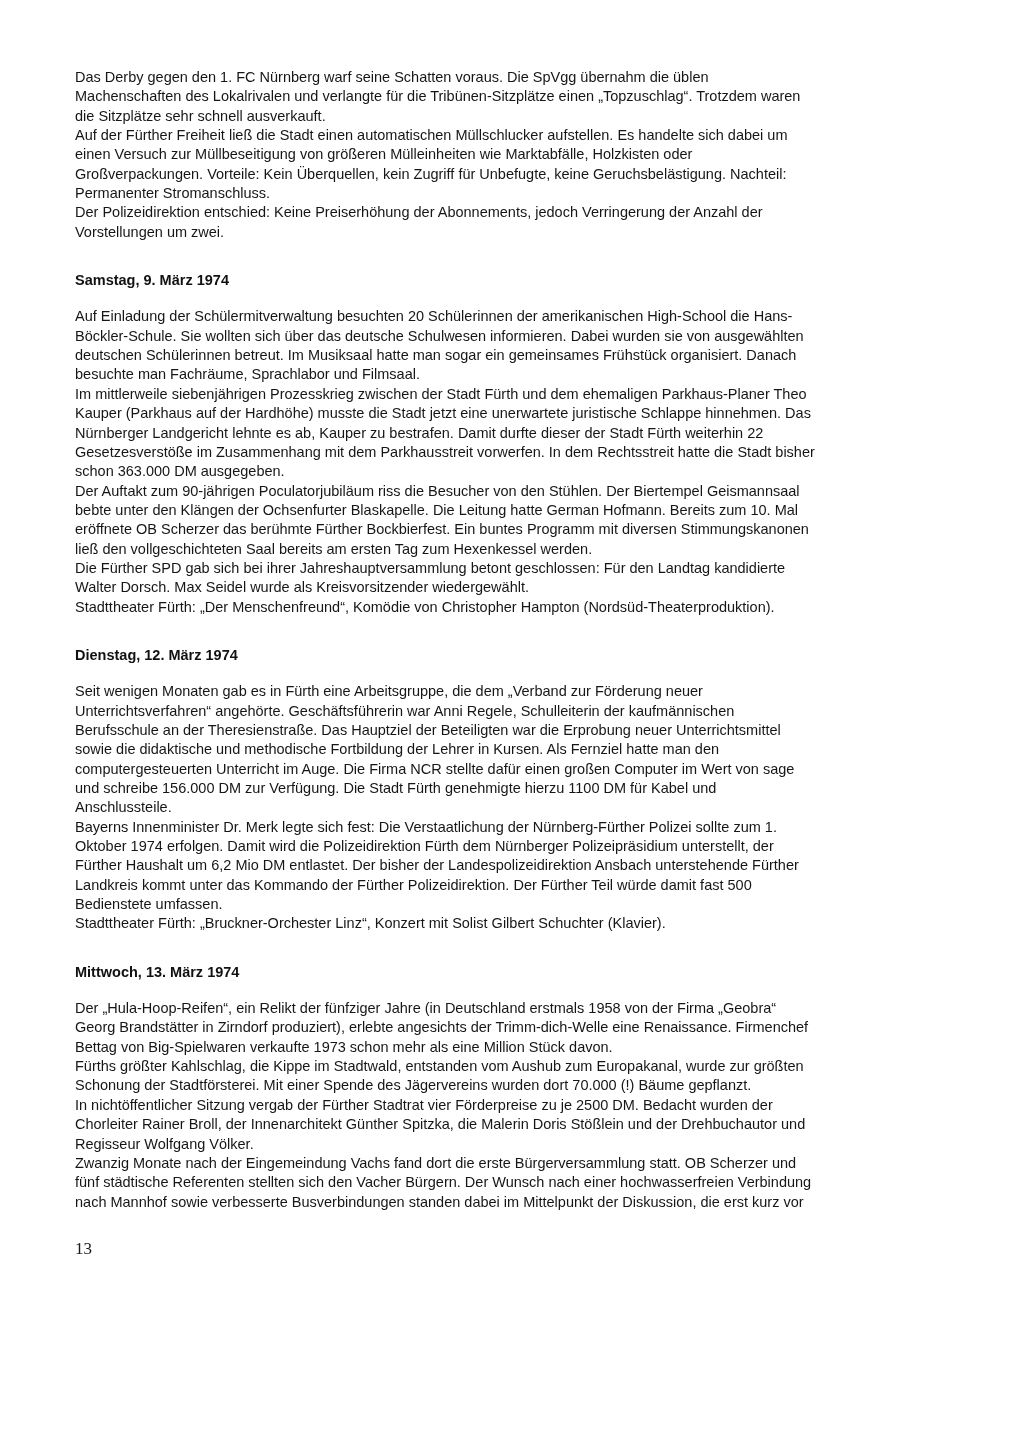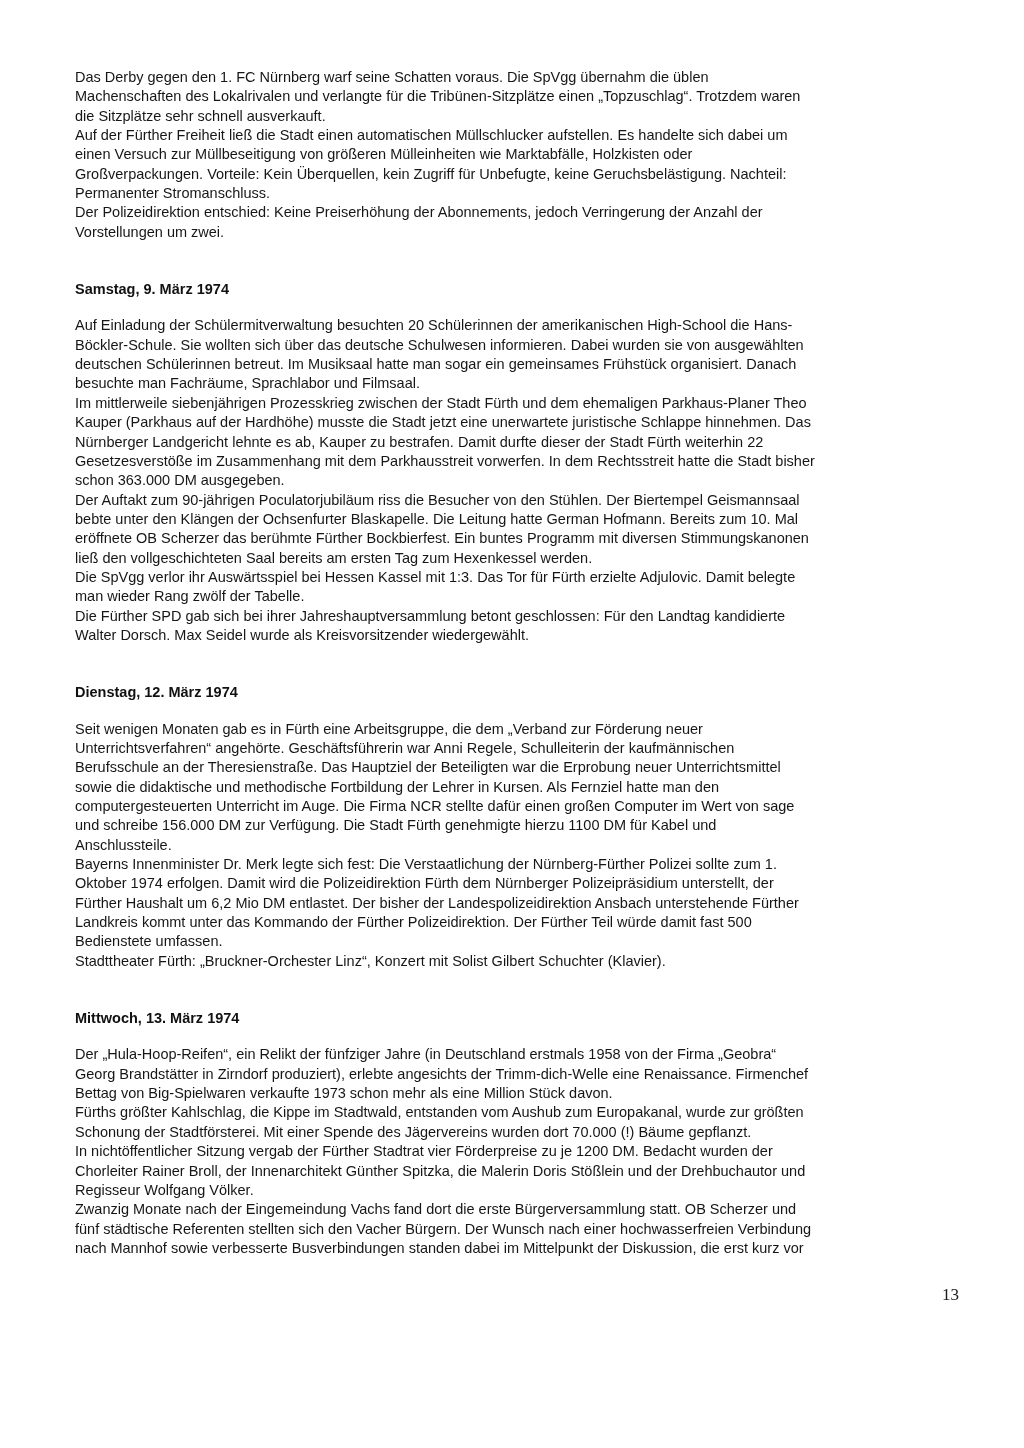--- a/index.html
+++ b/index.html
@@ -25,31 +25,31 @@
     line-height: 19.35px;
     text-align: left;
   }
   .para {
     margin: 0;
     padding: 0;
     white-space: pre-line;
     font-weight: normal;
   }
   .day-heading {
-    margin: 38px 0 17px 0;
+    margin: 29px 0 17px 0;
     padding: 0;
     font-size: 14.5px;
     line-height: 19.35px;
     font-weight: bold;
     color: #111111;
   }
   .page-number {
     margin-top: 27px;
     width: 884px;
-    text-align: right;
+    text-align: left;
     font-family: "Liberation Serif", serif;
     font-size: 17px;
     color: #1a1a1a;
   }
 </style>
 </head>
 <body>
 
 <div class="page">
   <div class="text-col">
@@ -72,24 +72,23 @@
     <p class="para">Im mittlerweile siebenjährigen Prozesskrieg zwischen der Stadt Fürth und dem ehemaligen Parkhaus-Planer Theo
 Kauper (Parkhaus auf der Hardhöhe) musste die Stadt jetzt eine unerwartete juristische Schlappe hinnehmen. Das
 Nürnberger Landgericht lehnte es ab, Kauper zu bestrafen. Damit durfte dieser der Stadt Fürth weiterhin 22
 Gesetzesverstöße im Zusammenhang mit dem Parkhausstreit vorwerfen. In dem Rechtsstreit hatte die Stadt bisher
 schon 363.000 DM ausgegeben.</p>
 
     <p class="para">Der Auftakt zum 90-jährigen Poculatorjubiläum riss die Besucher von den Stühlen. Der Biertempel Geismannsaal
 bebte unter den Klängen der Ochsenfurter Blaskapelle. Die Leitung hatte German Hofmann. Bereits zum 10. Mal
 eröffnete OB Scherzer das berühmte Fürther Bockbierfest. Ein buntes Programm mit diversen Stimmungskanonen
 ließ den vollgeschichteten Saal bereits am ersten Tag zum Hexenkessel werden.</p>
-    <p class="para">Die SpVgg verlor ihr Auswärtsspiel bei Hessen Kassel mit 1:3. Das Tor für Fürth erzielte Adjulovic. Damit belegte
-man wieder Rang zwölf der Tabelle.</p>
     <p class="para">Die Fürther SPD gab sich bei ihrer Jahreshauptversammlung betont geschlossen: Für den Landtag kandidierte
 Walter Dorsch. Max Seidel wurde als Kreisvorsitzender wiedergewählt.</p>
+    <p class="para">Stadttheater Fürth: „Der Menschenfreund“, Komödie von Christopher Hampton (Nordsüd-Theaterproduktion).</p>
 
     <h2 class="day-heading">Dienstag, 12. März 1974</h2>
     <p class="para">Seit wenigen Monaten gab es in Fürth eine Arbeitsgruppe, die dem „Verband zur Förderung neuer
 Unterrichtsverfahren“ angehörte. Geschäftsführerin war Anni Regele, Schulleiterin der kaufmännischen
 Berufsschule an der Theresienstraße. Das Hauptziel der Beteiligten war die Erprobung neuer Unterrichtsmittel
 sowie die didaktische und methodische Fortbildung der Lehrer in Kursen. Als Fernziel hatte man den
 computergesteuerten Unterricht im Auge. Die Firma NCR stellte dafür einen großen Computer im Wert von sage
 und schreibe 156.000 DM zur Verfügung. Die Stadt Fürth genehmigte hierzu 1100 DM für Kabel und
 Anschlussteile.</p>
     <p class="para">Bayerns Innenminister Dr. Merk legte sich fest: Die Verstaatlichung der Nürnberg-Fürther Polizei sollte zum 1.
@@ -98,21 +97,21 @@
 Landkreis kommt unter das Kommando der Fürther Polizeidirektion. Der Fürther Teil würde damit fast 500
 Bedienstete umfassen.</p>
     <p class="para">Stadttheater Fürth: „Bruckner-Orchester Linz“, Konzert mit Solist Gilbert Schuchter (Klavier).</p>
 
     <h2 class="day-heading">Mittwoch, 13. März 1974</h2>
     <p class="para">Der „Hula-Hoop-Reifen“, ein Relikt der fünfziger Jahre (in Deutschland erstmals 1958 von der Firma „Geobra“
 Georg Brandstätter in Zirndorf produziert), erlebte angesichts der Trimm-dich-Welle eine Renaissance. Firmenchef
 Bettag von Big-Spielwaren verkaufte 1973 schon mehr als eine Million Stück davon.</p>
     <p class="para">Fürths größter Kahlschlag, die Kippe im Stadtwald, entstanden vom Aushub zum Europakanal, wurde zur größten
 Schonung der Stadtförsterei. Mit einer Spende des Jägervereins wurden dort 70.000 (!) Bäume gepflanzt.</p>
-    <p class="para">In nichtöffentlicher Sitzung vergab der Fürther Stadtrat vier Förderpreise zu je 1200 DM. Bedacht wurden der
+    <p class="para">In nichtöffentlicher Sitzung vergab der Fürther Stadtrat vier Förderpreise zu je 2500 DM. Bedacht wurden der
 Chorleiter Rainer Broll, der Innenarchitekt Günther Spitzka, die Malerin Doris Stößlein und der Drehbuchautor und
 Regisseur Wolfgang Völker.</p>
     <p class="para">Zwanzig Monate nach der Eingemeindung Vachs fand dort die erste Bürgerversammlung statt. OB Scherzer und
 fünf städtische Referenten stellten sich den Vacher Bürgern. Der Wunsch nach einer hochwasserfreien Verbindung
 nach Mannhof sowie verbesserte Busverbindungen standen dabei im Mittelpunkt der Diskussion, die erst kurz vor</p>
 
     <div class="page-number">13</div>
   </div>
 </div>
 

